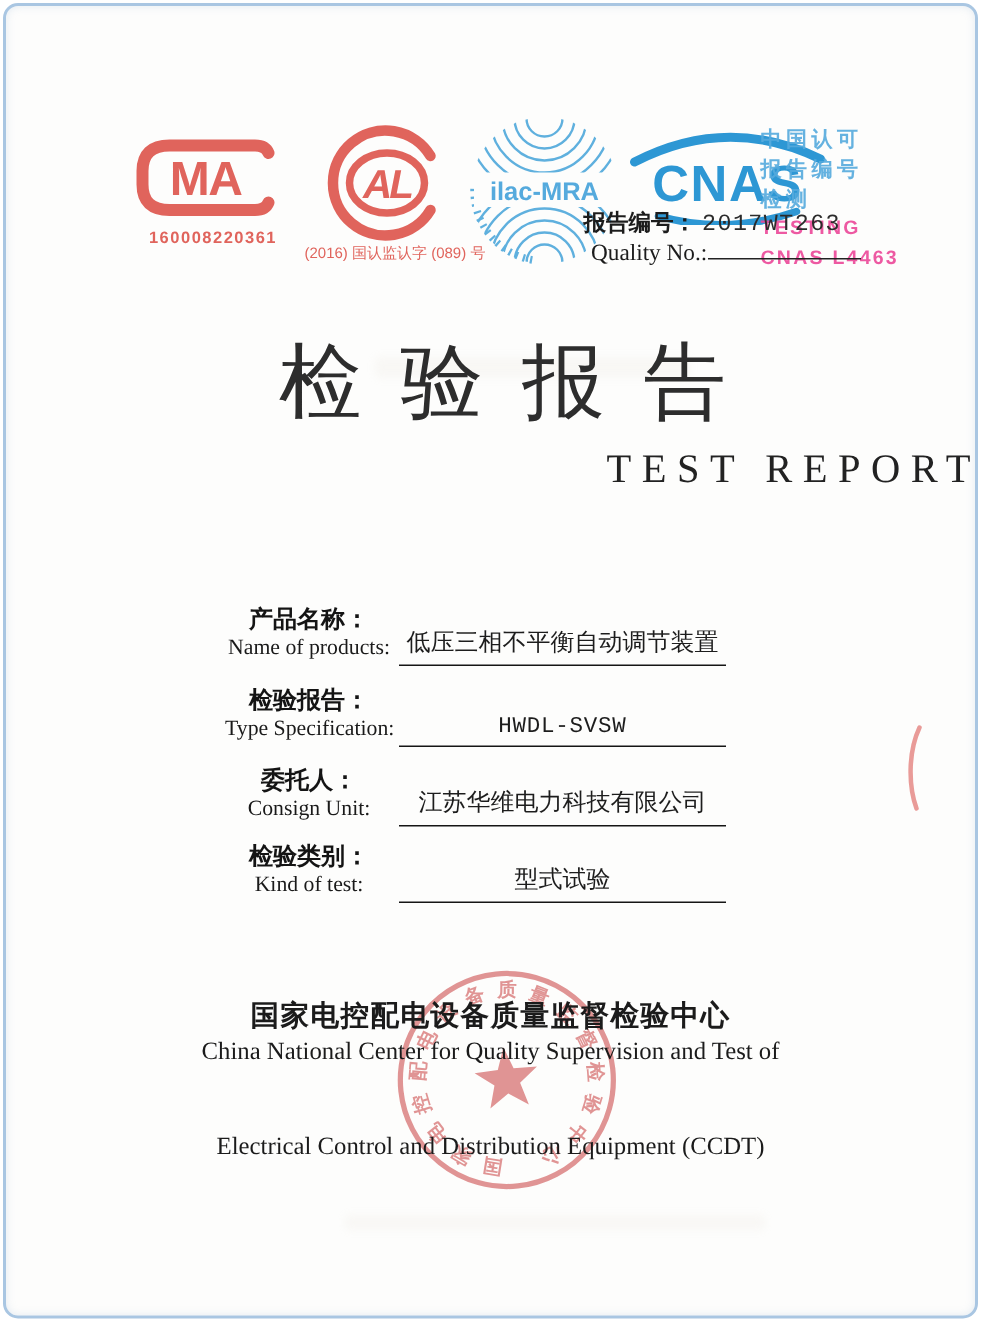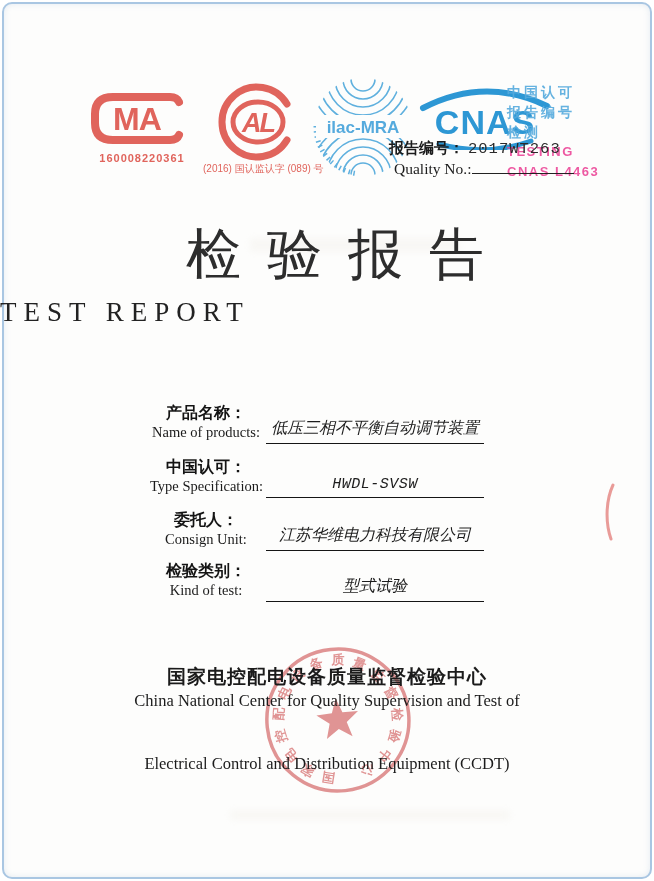--- a/index.html
+++ b/index.html
@@ -19,31 +19,31 @@
   .repno-row{display:flex;align-items:baseline;gap:4px;}
   .repno-zh{font-weight:bold;font-size:15px;color:#1c1c1c;font-family:"DejaVu Sans",sans-serif;}
   .mono{font-family:"Liberation Mono","DejaVu Sans Mono",monospace;}
   .repno-val{font-size:15.5px;color:#2b2b2b;letter-spacing:1px;}
   .repno-en{font-family:"Liberation Serif","DejaVu Serif",serif;font-size:15.5px;color:#1c1c1c;}
   .repno-line{display:inline-block;width:102px;border-bottom:1.6px solid #222;height:12px;}
 
   
   .title-zh{width:100%;text-align:center;font-size:55px;font-weight:500;color:#2d2d2d;
             letter-spacing:26px;padding-left:42px;box-sizing:border-box;font-family:Liberation Sans, sans-serif;}
-  .title-en{width:100%;text-align:left;font-family:"Liberation Serif","DejaVu Serif",serif;
+  .title-en{width:100%;text-align:right;font-family:"Liberation Serif","DejaVu Serif",serif;
             font-size:27px;letter-spacing:7px;color:#222;font-weight:500;}
 
   
   .field-row{position:absolute;left:150px;width:334px;display:flex;}
   .f-labels{width:112px;text-align:center;flex:none;}
   .f-zh{font-weight:bold;font-size:16px;color:#141414;line-height:21px;font-family:"DejaVu Sans",sans-serif;white-space:nowrap;}
   .f-en{font-family:"Liberation Serif","DejaVu Serif",serif;font-size:14.5px;color:#1a1a1a;line-height:19px;white-space:nowrap;}
   .f-value{flex:1;margin-left:4px;display:flex;align-items:flex-end;justify-content:center;
            height:37px;border-bottom:1.6px solid #151515;font-family:"Liberation Serif","DejaVu Serif",serif;
-           font-size:16px;color:#1d1d1d;padding-bottom:4px;white-space:nowrap;font-style:italic;}
+           font-size:16px;color:#1d1d1d;padding-bottom:4px;white-space:nowrap;}
   .f-value.mono{font-family:"Liberation Mono","DejaVu Sans Mono",monospace;font-size:15px;letter-spacing:.5px;}
 
   
   .foot{width:100%;text-align:center;color:#1b1b1b;}
   .foot.zh{font-weight:bold;font-size:19px;letter-spacing:1px;font-family:"DejaVu Sans",sans-serif;}
   .foot.en{font-family:"Liberation Serif","DejaVu Serif",serif;font-size:16.5px;}
 
   .seal{opacity:.55;transform:rotate(-6deg);}
   .ghost{position:absolute;background:#d8d0c2;opacity:.12;filter:blur(3px);border-radius:3px;}
 </style>
@@ -126,21 +126,21 @@
   <div class="field-row" style="top:402px;">
     <div class="f-labels">
       <div class="f-zh">产品名称：</div>
       <div class="f-en">Name of products:</div>
     </div>
     <div class="f-value">低压三相不平衡自动调节装置</div>
   </div>
 
   <div class="field-row" style="top:456px;">
     <div class="f-labels">
-      <div class="f-zh">中国认可：</div>
+      <div class="f-zh">检验报告：</div>
       <div class="f-en">Type Specification:</div>
     </div>
     <div class="f-value mono">HWDL-SVSW</div>
   </div>
 
   <div class="field-row" style="top:509px;">
     <div class="f-labels">
       <div class="f-zh">委托人：</div>
       <div class="f-en">Consign Unit:</div>
     </div>

